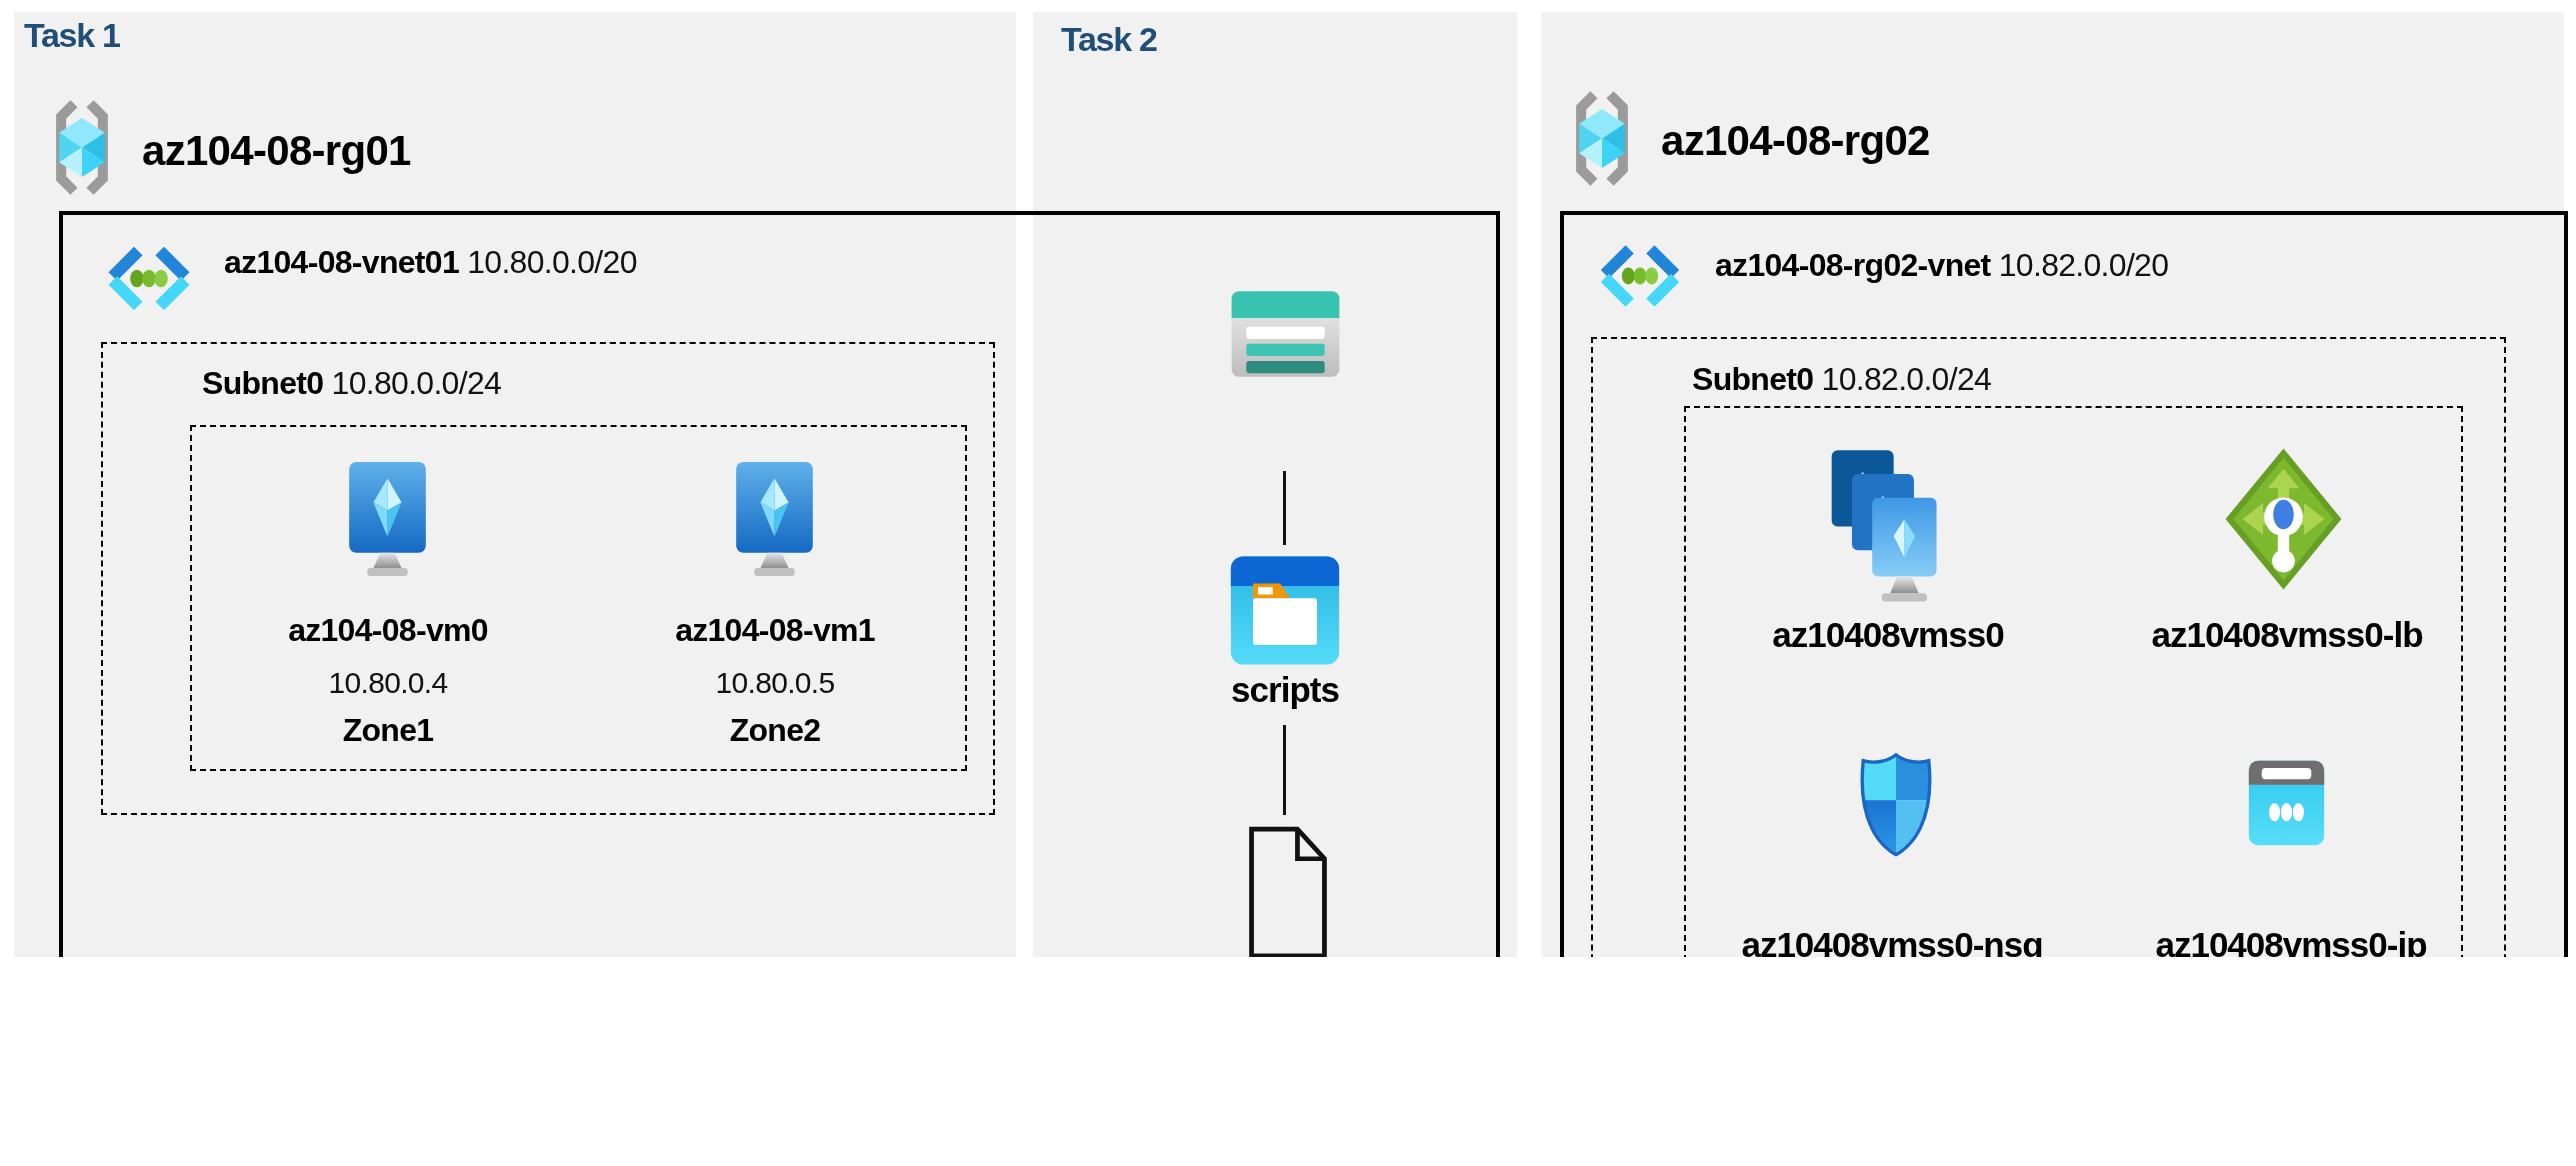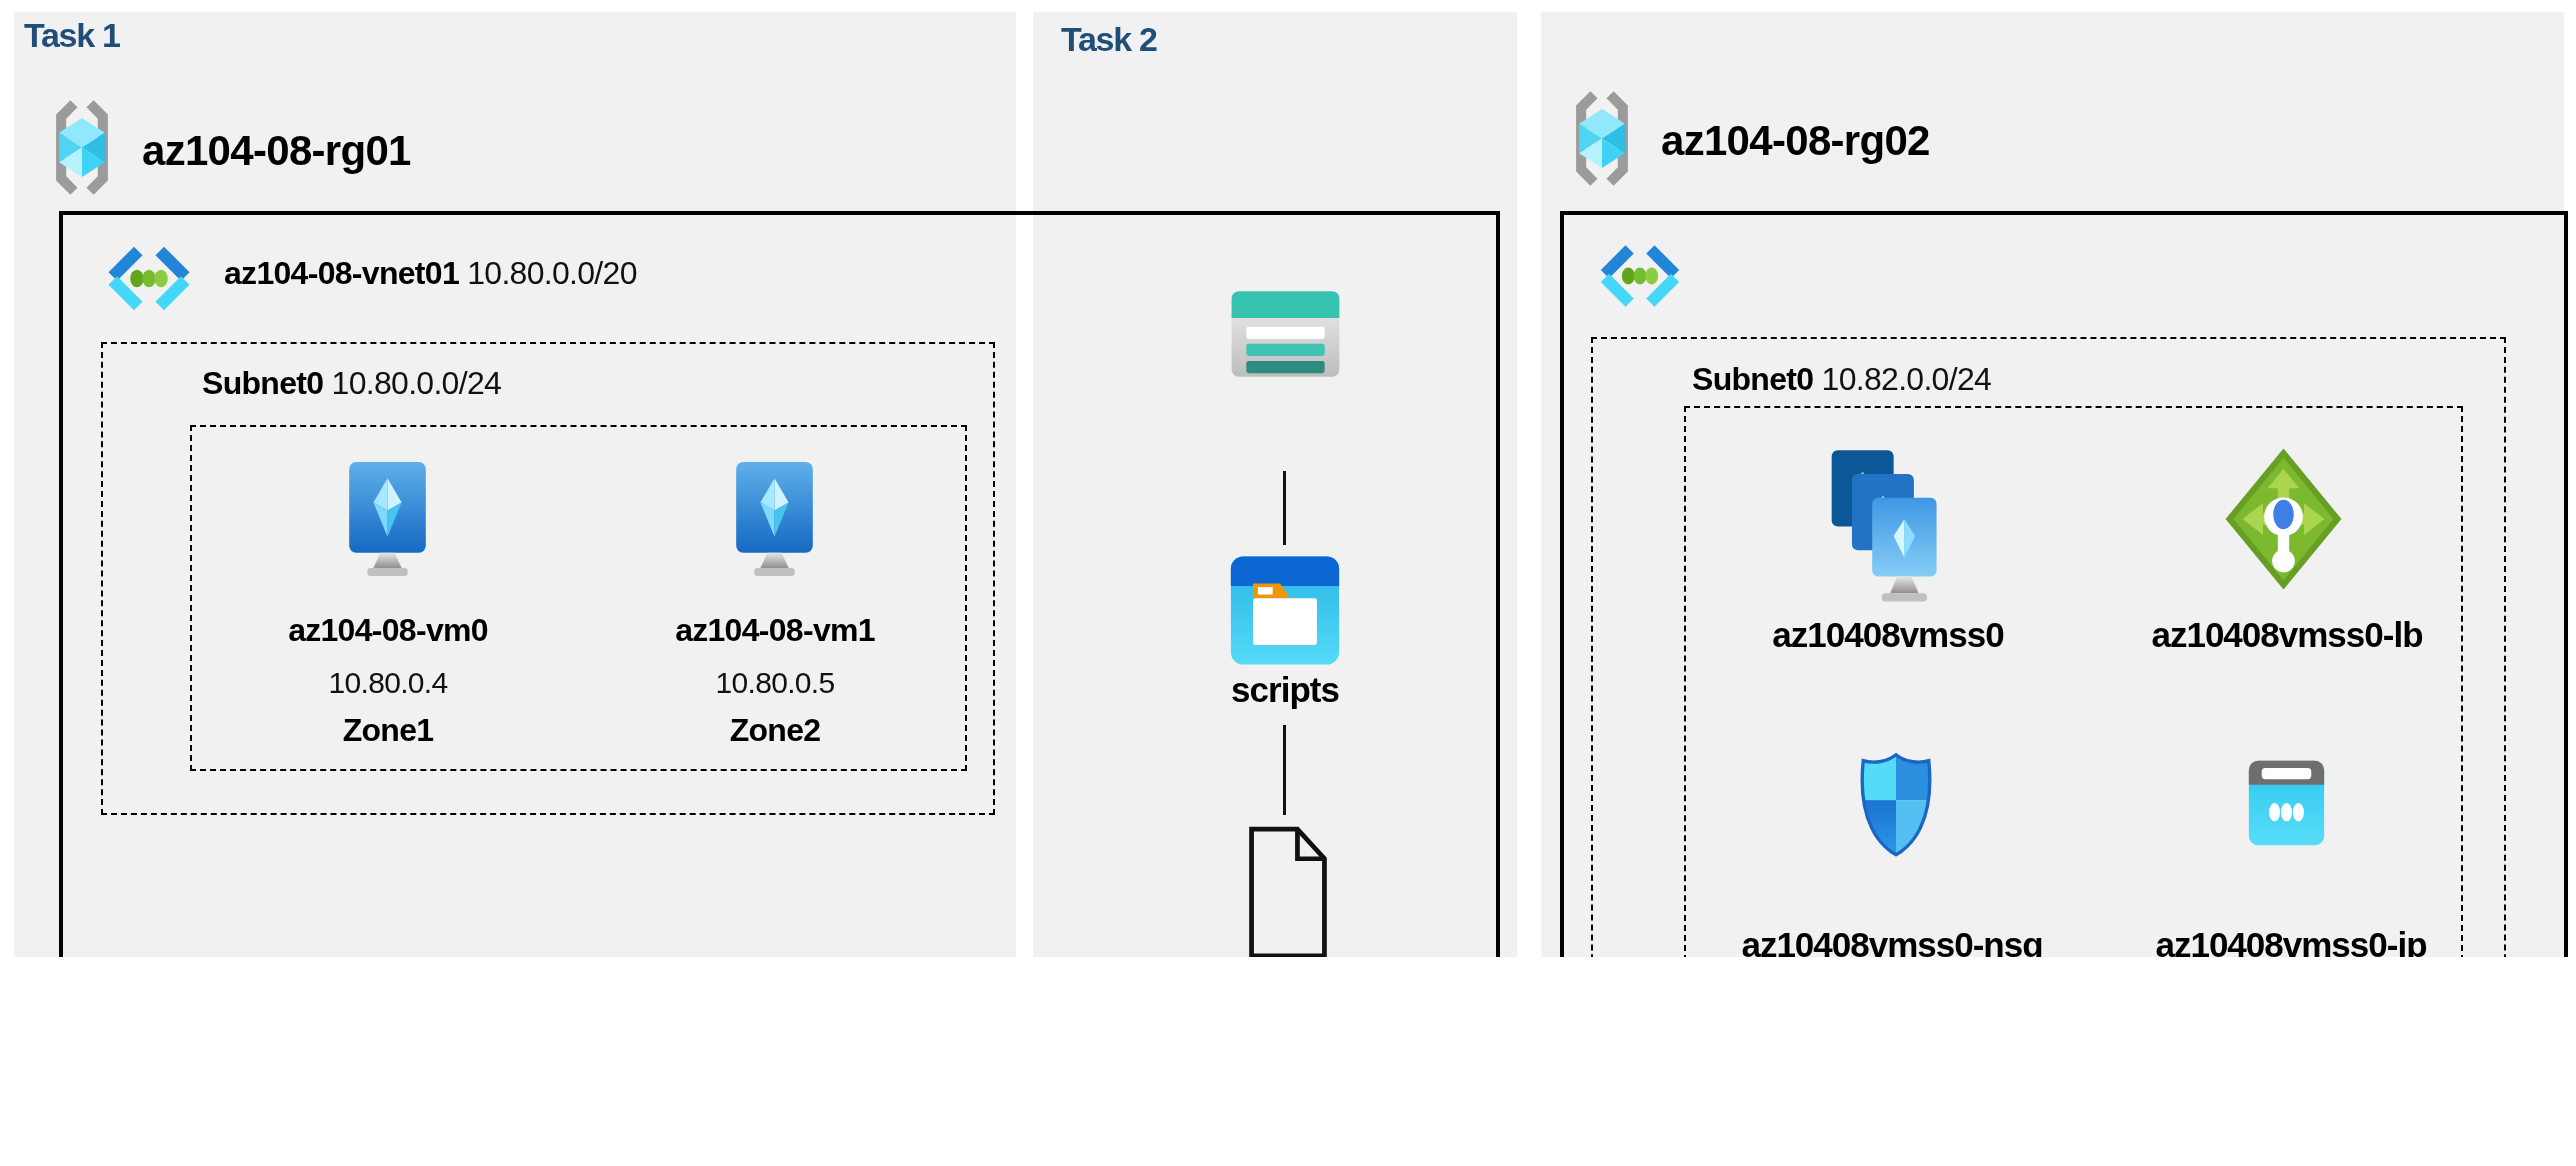--- a/index.html
+++ b/index.html
@@ -84,21 +84,21 @@
 
   <svg class="icon" style="left:98px;top:240px;" width="102" height="77" viewBox="0 0 152 114">
     <path d="M60 16 L22 54" stroke="#2186D7" stroke-width="18" fill="none"></path>
     <path d="M22 60 L60 98" stroke="#45D7F7" stroke-width="18" fill="none"></path>
     <path d="M92 16 L130 54" stroke="#2186D7" stroke-width="18" fill="none"></path>
     <path d="M130 60 L92 98" stroke="#45D7F7" stroke-width="18" fill="none"></path>
     <ellipse cx="58" cy="57" rx="10" ry="13" fill="#63A41D"></ellipse>
     <ellipse cx="76" cy="57" rx="10" ry="13" fill="#76BC2D"></ellipse>
     <ellipse cx="94" cy="57" rx="10" ry="13" fill="#8CCB44"></ellipse>
   </svg>
-  <div class="lblL f48" style="left:224px;top:255px;">
+  <div class="lblL f48" style="left:224px;top:244px;">
     <span>az104-08-vnet01</span>
     <span class="reg">10.80.0.0/20</span>
   </div>
 
   <div class="lblL f48" style="left:202px;top:365px;">
     <span>Subnet0</span>
     <span class="reg">10.80.0.0/24</span>
   </div>
 
   <svg class="icon" style="left:337px;top:456px;" width="101" height="121" viewBox="0 0 100 120">
@@ -166,20 +166,24 @@
 
   <svg class="icon" style="left:1590px;top:239px;" width="100" height="74" viewBox="0 0 152 114">
     <path d="M60 16 L22 54" stroke="#2186D7" stroke-width="18" fill="none"></path>
     <path d="M22 60 L60 98" stroke="#45D7F7" stroke-width="18" fill="none"></path>
     <path d="M92 16 L130 54" stroke="#2186D7" stroke-width="18" fill="none"></path>
     <path d="M130 60 L92 98" stroke="#45D7F7" stroke-width="18" fill="none"></path>
     <ellipse cx="58" cy="57" rx="10" ry="13" fill="#63A41D"></ellipse>
     <ellipse cx="76" cy="57" rx="10" ry="13" fill="#76BC2D"></ellipse>
     <ellipse cx="94" cy="57" rx="10" ry="13" fill="#8CCB44"></ellipse>
   </svg>
+  <div class="lblL f48" style="left:1715px;top:247px;">
+    <span>az104-08-rg02-vnet</span>
+    <span class="reg">10.82.0.0/20</span>
+  </div>
 
   <div class="lblL f48" style="left:1692px;top:361px;">
     <span>Subnet0</span>
     <span class="reg">10.82.0.0/24</span>
   </div>
 
   <svg class="icon" style="left:1815px;top:445px;" width="143" height="170" viewBox="0 0 120 142">
     <rect x="14" y="4" width="52" height="64" rx="5" fill="#0B5797"></rect>
     <polygon points="40,22 32,35 40,52" fill="#C9F2FF"></polygon>
     <polygon points="40,22 48,35 40,52" fill="#7FD9FA"></polygon>

